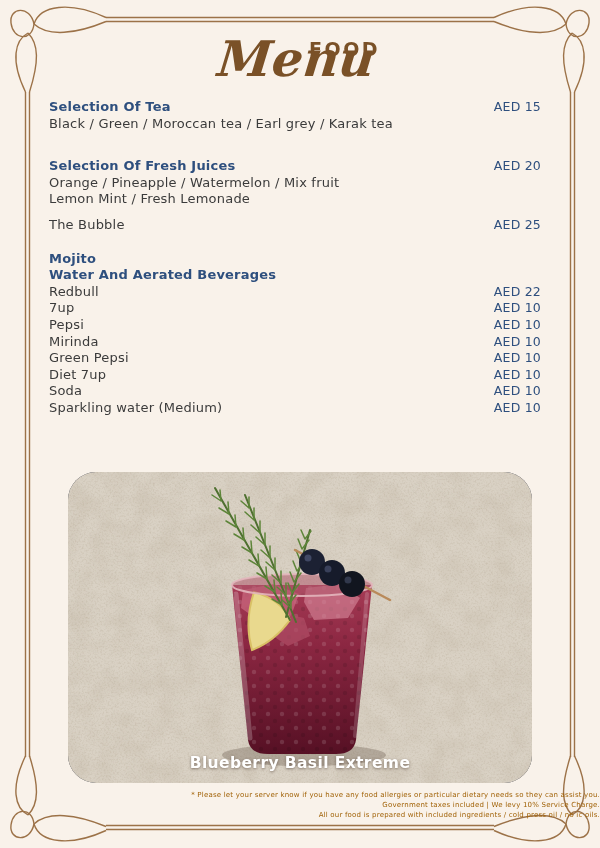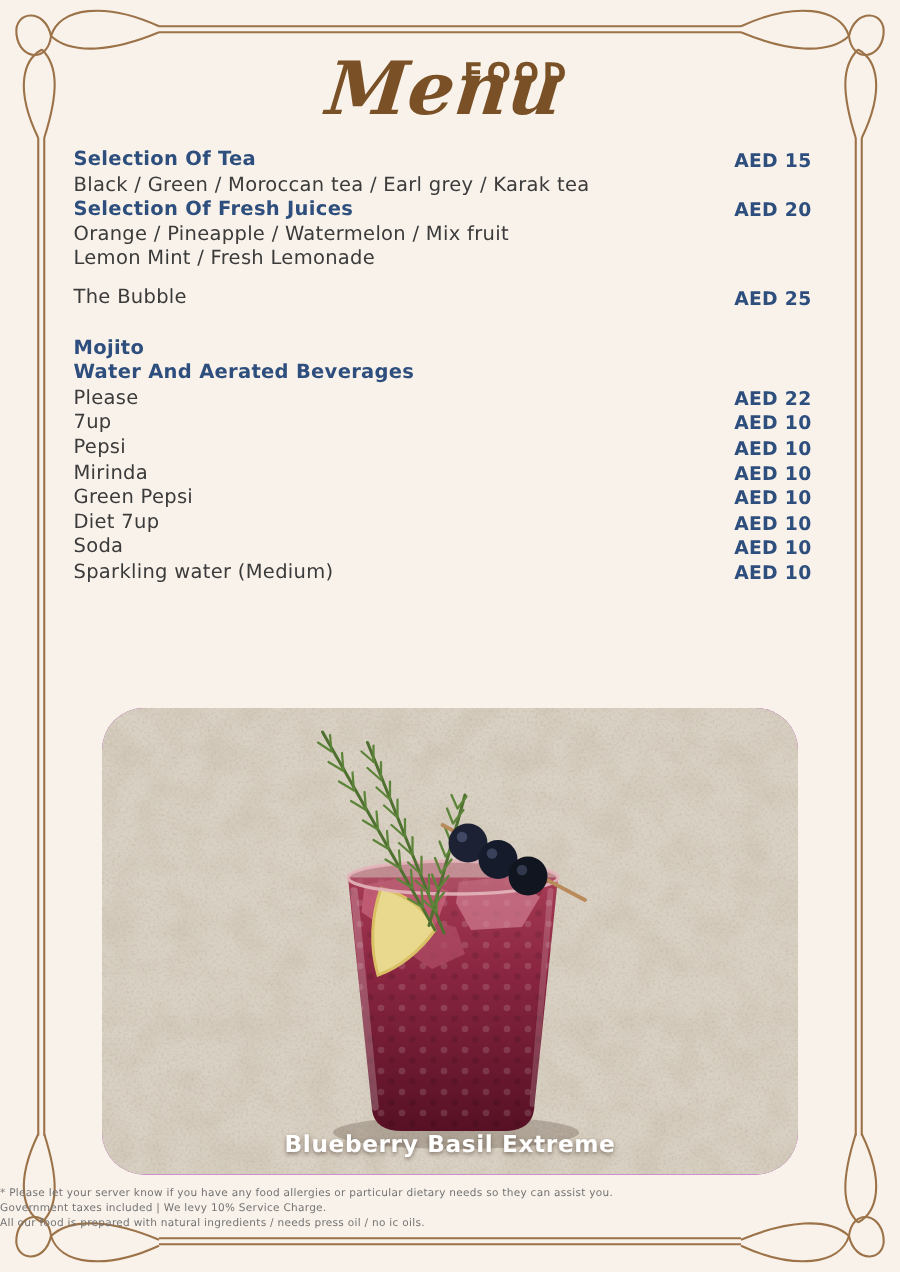--- a/index.html
+++ b/index.html
@@ -23,38 +23,38 @@
     font-family:"DejaVu Serif","Liberation Serif",serif;
     font-style:italic;font-weight:bold;font-size:49px;
     color:var(--brand-brown,#7a5127);
     transform:skewX(-6deg);
   }
   
   .menu-list{position:absolute;top:99px;left:49px;right:59px;}
   .row{display:flex;justify-content:space-between;align-items:center;
        line-height:16.6px;font-size:13px;letter-spacing:.2px;color:#3b3b3b;}
   .row .nm{white-space:nowrap;}
-  .row .pr{font-weight:bold;color:var(--accent-blue,#2e4f7e);font-size:12.5px;white-space:nowrap;}
+  .row .pr{font-weight:normal;color:var(--accent-blue,#2e4f7e);font-size:12.5px;white-space:nowrap;}
   .row.heading .nm{font-weight:bold;color:var(--accent-blue,#2e4f7e);}
-  .row.gap-md{margin-top:0;}
+  .row.gap-md{margin-top:26px;}
   .row.gap-sm{margin-top:9px;}
   .row.gap-lg{margin-top:17px;}
   
   .photo{
     position:absolute;left:68px;top:472px;width:464px;height:311px;
-    border-radius:28px;overflow:hidden;background:#a21caf;
+    border-radius:28px;overflow:hidden;background:#0f172a;
   }
   .photo svg{display:block;}
   .photo-caption{
     position:absolute;left:0;right:0;bottom:11px;text-align:center;
     font-size:15.5px;font-weight:bold;color:#ffffff;letter-spacing:.4px;
     text-shadow:0 1px 3px rgba(60,40,30,.55);
   }
   
-  .footer{position:absolute;top:791px;left:0;width:100%;text-align:left;color:#737373;}
+  .footer{position:absolute;top:791px;left:0;width:100%;text-align:right;color:#a16207;}
   .fline{font-size:7px;line-height:9.8px;letter-spacing:.2px;}
 </style>
 </head>
 <body>
 
 <div class="page">
 
   <svg class="border-svg" width="600" height="848" viewBox="0 0 600 848">
     <g stroke="#9c7248" stroke-width="1.4" fill="none">
 
@@ -107,21 +107,21 @@
         <span class="nm">The Bubble</span>
         <span class="pr">AED 25</span>
       </div>
       <div class="row heading gap-lg">
         <span class="nm">Mojito</span>
       </div>
       <div class="row heading">
         <span class="nm">Water And Aerated Beverages</span>
       </div>
       <div class="row item">
-        <span class="nm">Please</span>
+        <span class="nm">Redbull</span>
         <span class="pr">AED 22</span>
       </div>
       <div class="row item">
         <span class="nm">7up</span>
         <span class="pr">AED 10</span>
       </div>
       <div class="row item">
         <span class="nm">Pepsi</span>
         <span class="pr">AED 10</span>
       </div>
@@ -223,16 +223,16 @@
         <circle cx="260" cy="97" r="3.5" fill="#424a66" opacity="0.8"></circle>
         <circle cx="280" cy="108" r="3.5" fill="#3a4158" opacity="0.8"></circle>
       </g>
     </svg>
     <div class="photo-caption">Blueberry Basil Extreme</div>
   </div>
 
   <div class="footer">
       <div class="fline">* Please let your server know if you have any food allergies or particular dietary needs so they can assist you.</div>
       <div class="fline">Government taxes included  |  We levy 10% Service Charge.</div>
-      <div class="fline">All our food is prepared with natural ingredients / needs press oil / no ic oils.</div>
+      <div class="fline">All our food is prepared with included ingredients / cold press oil / no ic oils.</div>
     </div>
 
 </div>
 
 </body></html>

